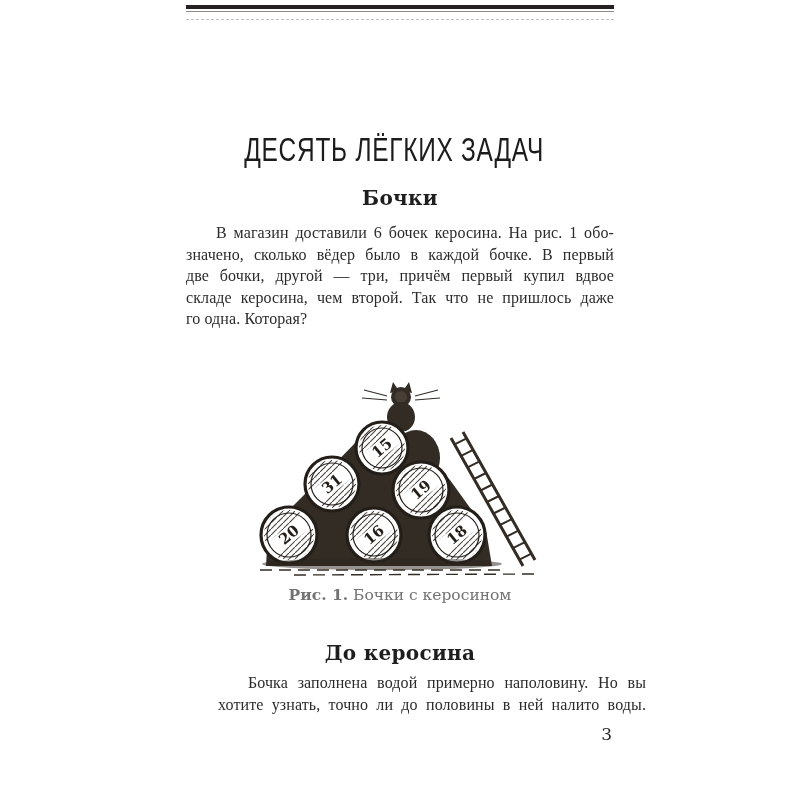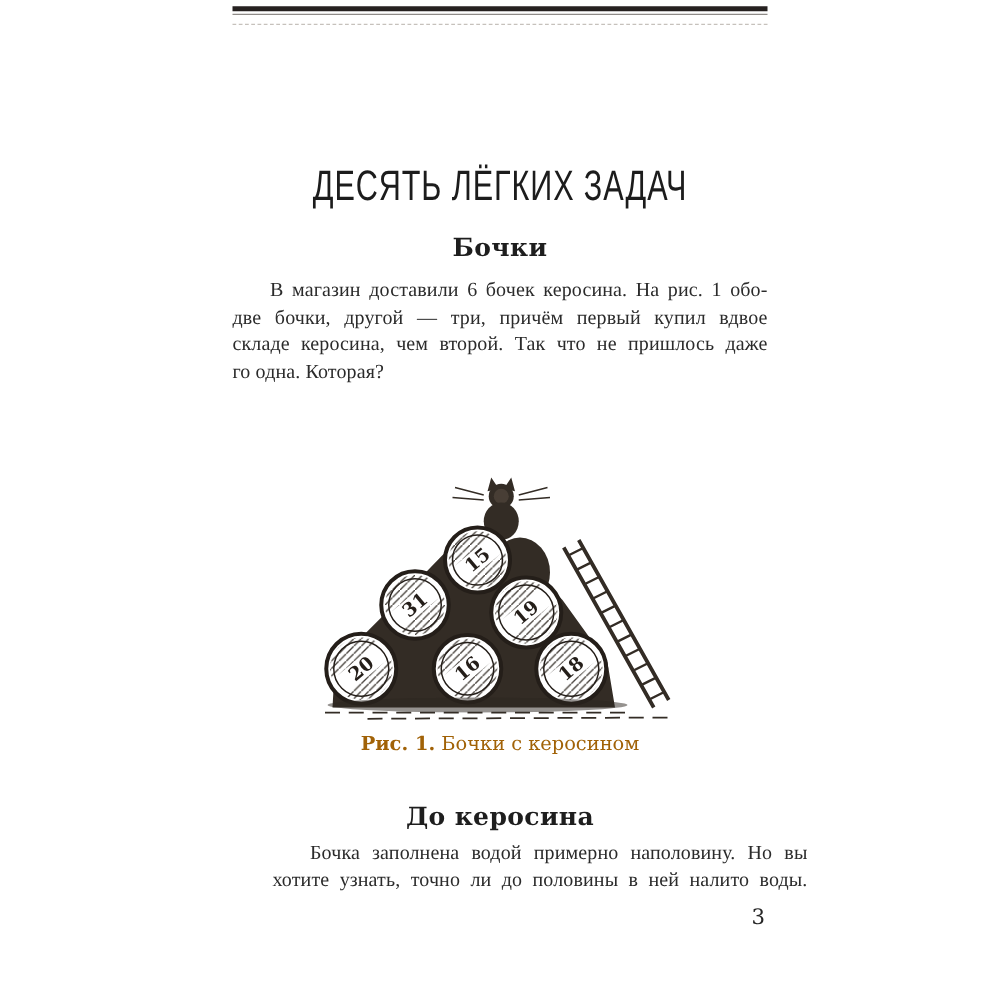--- a/index.html
+++ b/index.html
@@ -9,21 +9,21 @@
   }
   .abs{position:absolute;left:186px;width:428px;}
 
   
   .top-rule{top:5px;}
   .rule-thick{height:4px;background:#262120;}
   .rule-thin{margin-top:2px;height:1px;background:#8f8b88;}
   .rule-dashed{margin-top:7px;border-top:1px dashed #c6c1bc;height:0;}
 
   
-  .title{top:128px;margin:0;text-align:center;font-weight:400;
+  .title{top:128px;margin:0;font-weight:400;
     font-family:"Liberation Sans", sans-serif;font-size:34px;line-height:42px;color:#1c1c1c;}
   .cond{display:inline-block;transform:scaleX(0.72);transform-origin:center;
     letter-spacing:1px;white-space:nowrap;}
 
   
   .sec-head{margin:0;text-align:center;font-size:20px;font-weight:700;
     color:#1e1e1e;letter-spacing:0.3px;}
   .h-barrels{top:186px;}
   .h-half{top:641px;}
 
@@ -31,21 +31,21 @@
   .para{font-size:16px;line-height:21.5px;letter-spacing:0.1px;color:#2b2b2b;font-family:Liberation Serif, serif;}
   .para1{top:222px;}
   .para2{top:672px;margin-left:32px;}
   .pline{text-align:justify;text-align-last:justify;white-space:nowrap;}
   .pline.indent{text-indent:30px;}
   .pline.lastline{text-align-last:left;}
 
   
   .figure{top:380px;text-align:center;}
   .figure svg{display:inline-block;}
-  .caption{top:585px;text-align:center;font-size:15.5px;color:#a16207;}
+  .caption{top:585px;text-align:center;font-size:15.5px;color:#737373;}
   .caption b{font-weight:700;}
 
   
   .pagenum{top:724px;text-align:right;font-size:17px;color:#262626;padding-right:2px;box-sizing:border-box;}
 
   
   .b-face{fill:#ffffff;stroke:none;}
   .b-hatch{fill:url(#hatch);}
   .b-band{fill:#ffffff;}
   .b-rim-outer{fill:none;stroke:#241e19;stroke-width:3.2;}
@@ -65,20 +65,21 @@
     <div class="rule-thin"></div>
     <div class="rule-dashed"></div>
   </div>
 
   <h1 class="abs title"><span class="cond">ДЕСЯТЬ ЛЁГКИХ ЗАДАЧ</span></h1>
 
   <h2 class="abs sec-head h-barrels">Бочки</h2>
 
   <div class="abs para para1">
     <div class="pline indent">В магазин доставили 6 бочек керосина. На рис. 1 обо-</div>
+    <div class="pline">значено, сколько вёдер было в каждой бочке. В первый</div>
     <div class="pline">две бочки, другой — три, причём первый купил вдвое</div>
     <div class="pline">складе керосина, чем второй. Так что не пришлось даже</div>
     <div class="pline lastline">го одна. Которая?</div>
   </div>
 
   <div class="abs figure">
     <svg width="292" height="200" viewBox="0 0 292 200">
       <defs>
         <pattern id="hatch" patternUnits="userSpaceOnUse" width="6" height="6">
           <path d="M-1,7 L7,-1" stroke="#45403a" stroke-width="1.1"></path>

